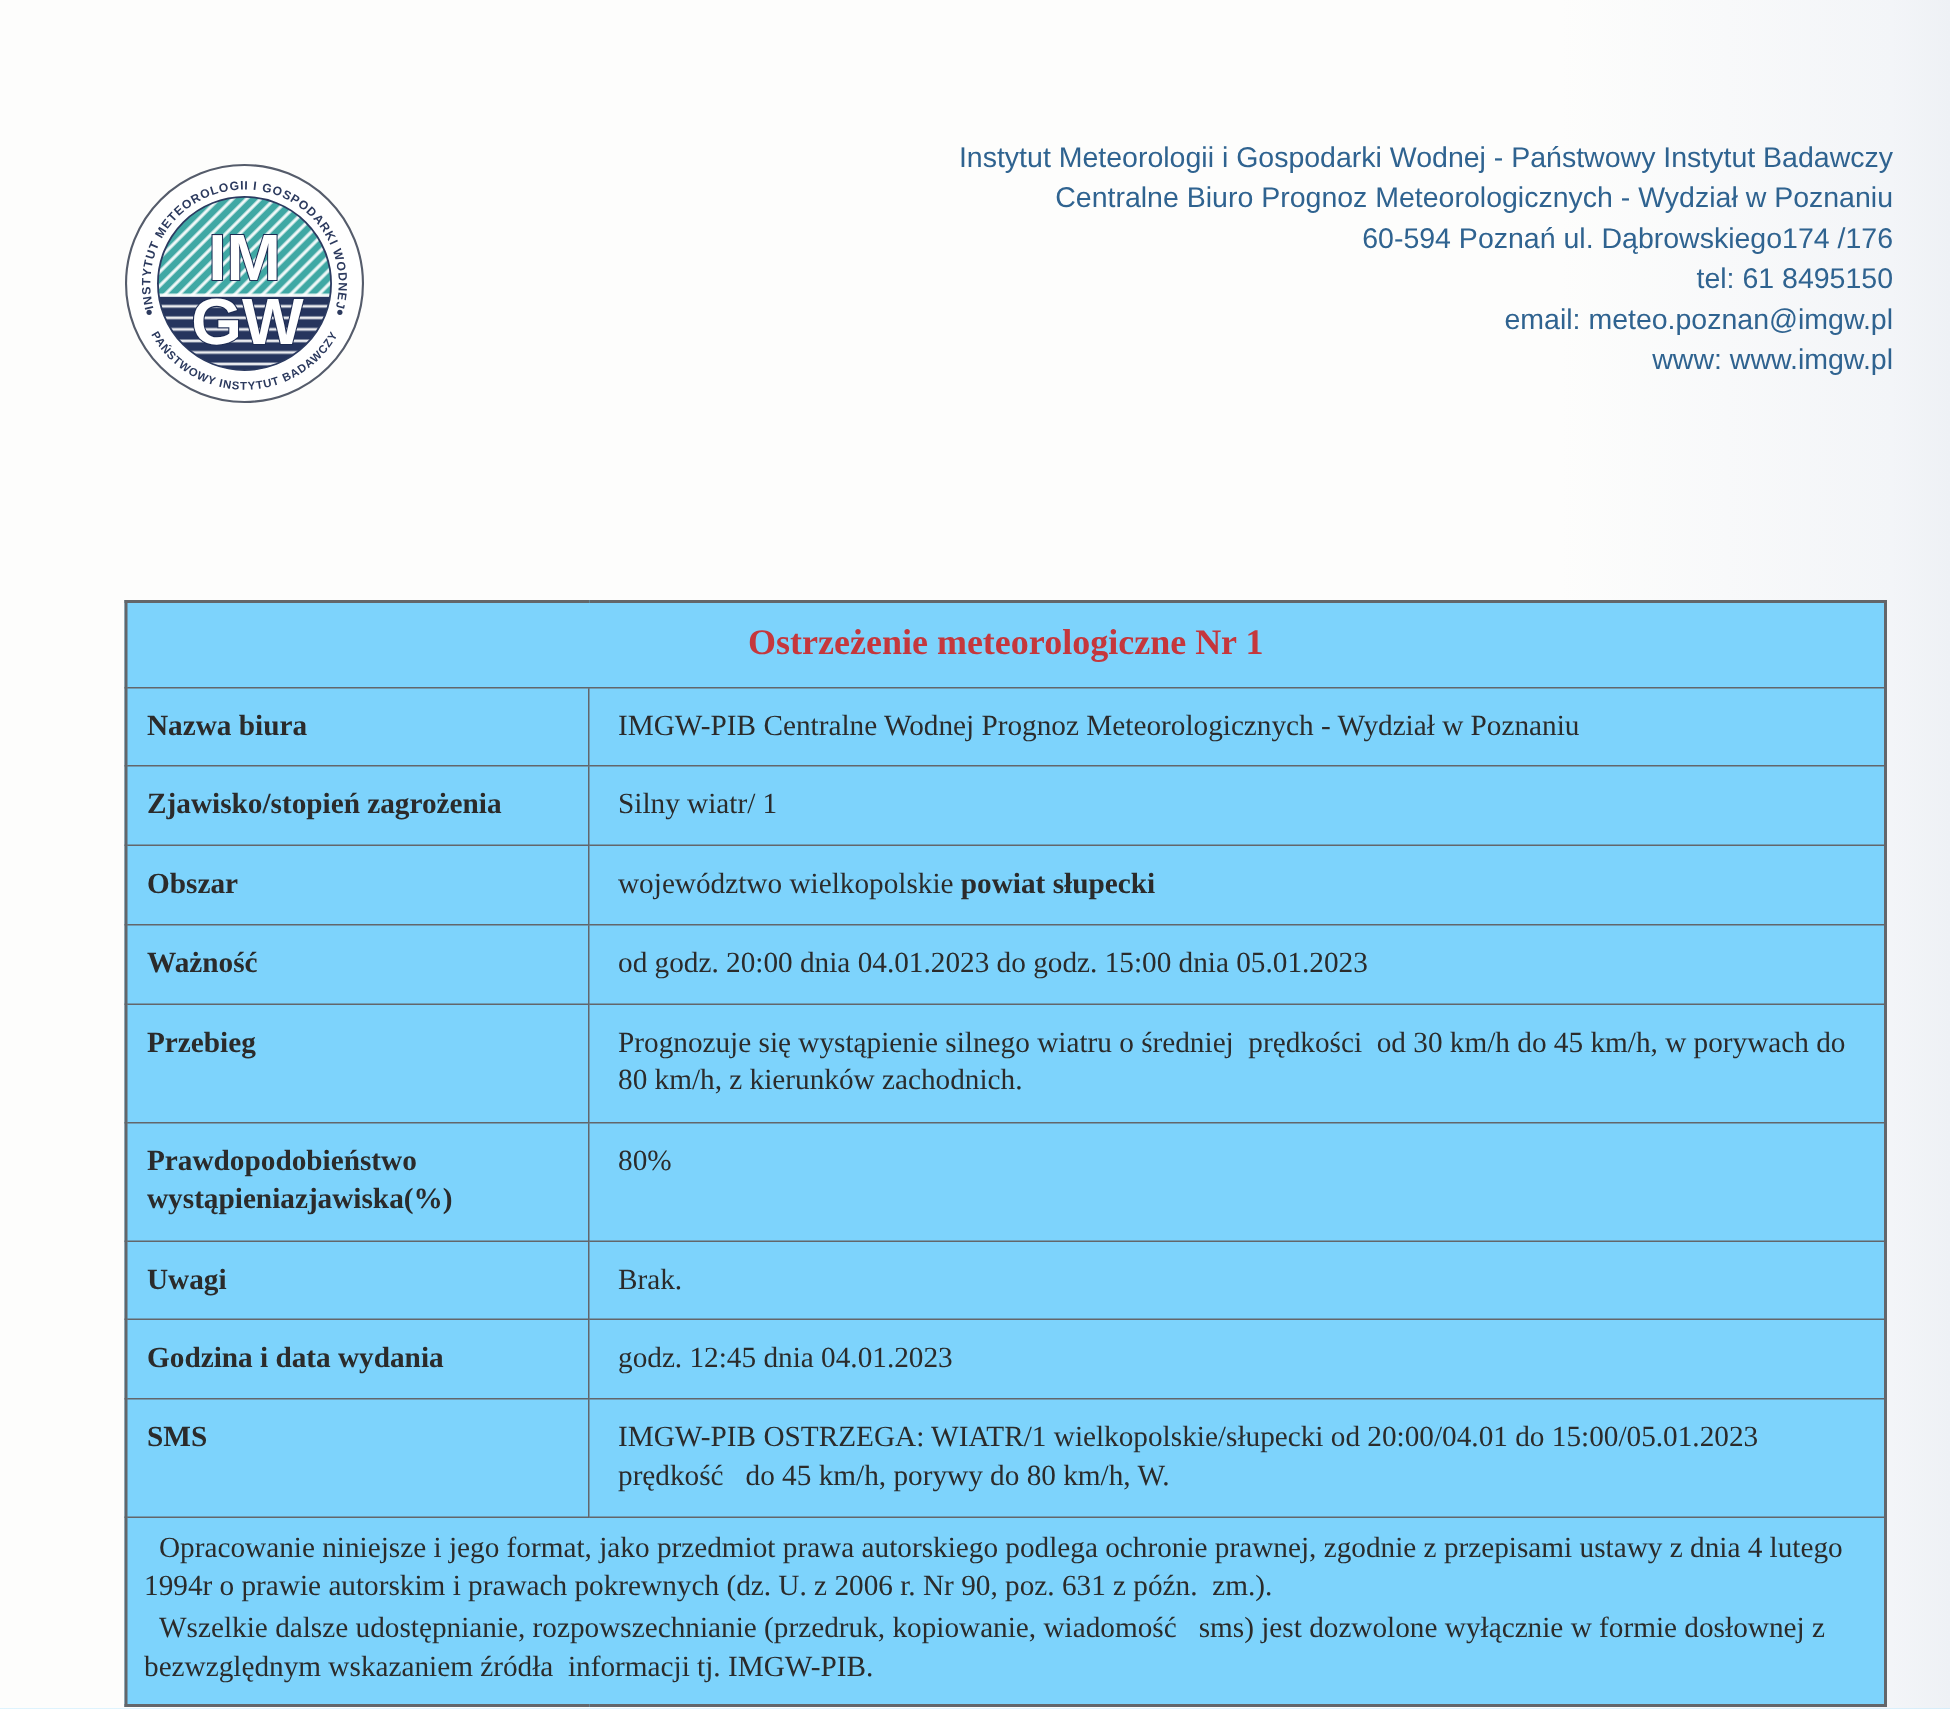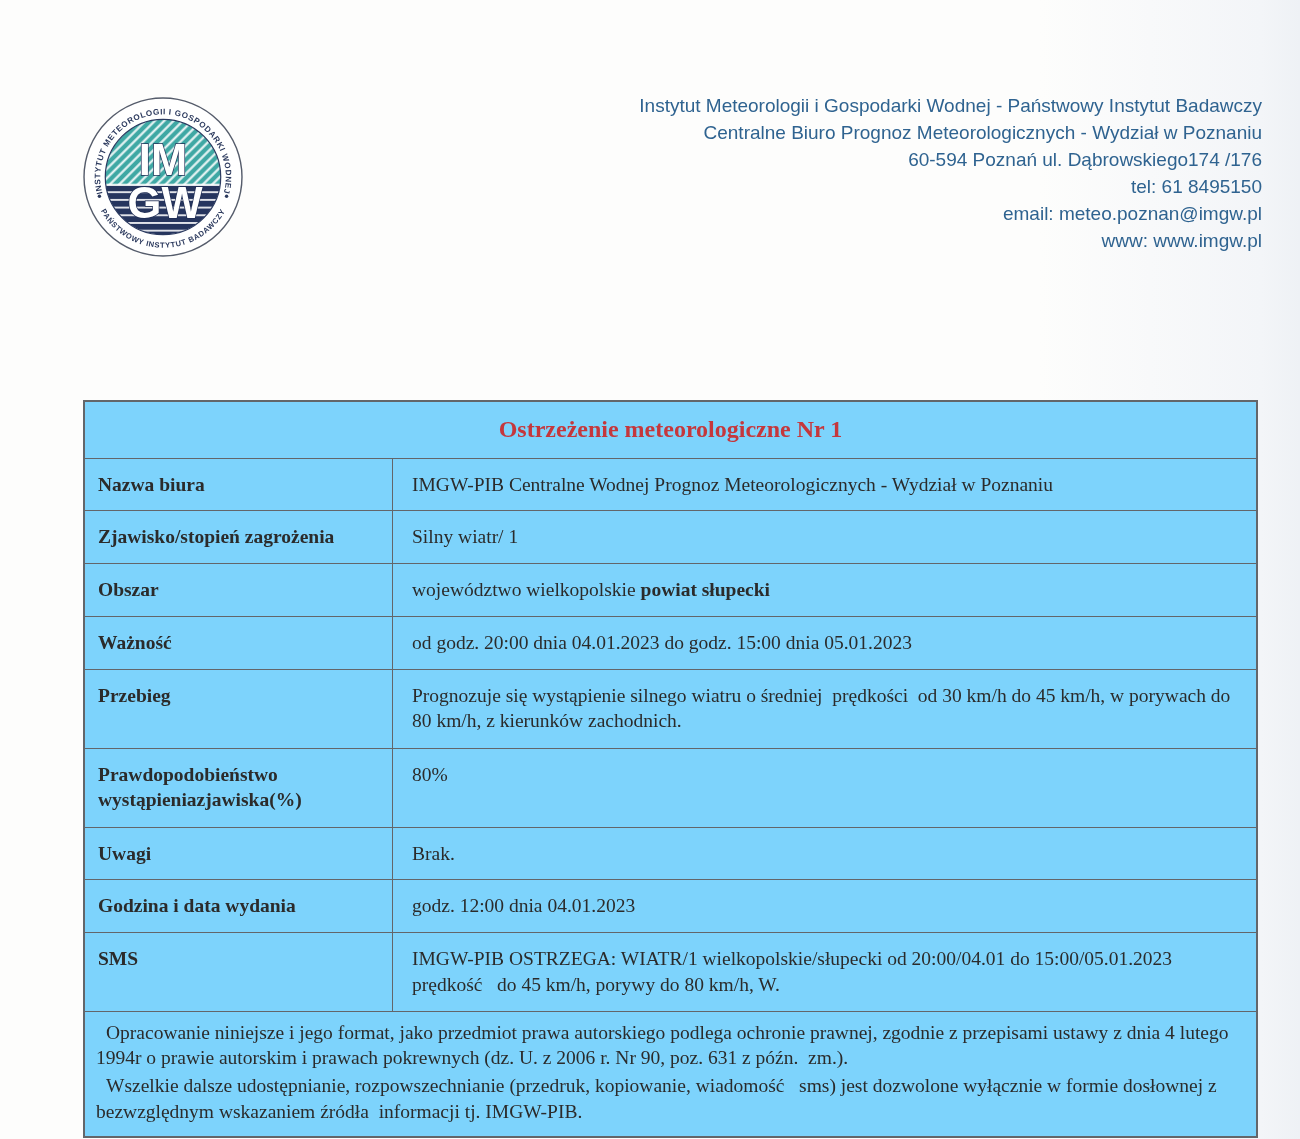--- a/index.html
+++ b/index.html
@@ -7,21 +7,21 @@
     width:1300px;height:1139px;
     background:linear-gradient(90deg,#fdfdfc 0%,#fdfdfc 80%,#f3f5f8 97%,#eef1f5 100%);
     font-family:"Liberation Serif","DejaVu Serif",serif;
     color:#2b2b2b;
     position:relative;
     overflow:hidden;
   }
   .page{position:absolute;inset:0;}
 
   
-  .logo-wrap{position:absolute;left:82px;top:96px;width:162px;height:162px;}
+  .logo-wrap{position:absolute;left:82px;top:108px;width:162px;height:162px;}
   .header-block{
     position:absolute;top:92px;right:38px;width:760px;
     text-align:right;
     font-family:"Liberation Sans","DejaVu Sans",sans-serif;
     font-size:19px;line-height:27px;
     color:var(--header-blue,#2f6390);
   }
   .header-block .hline.bold{font-weight:normal;}
 
   
@@ -143,21 +143,21 @@
         <tr class="r-prawdo">
           <td class="lbl">Prawdopodobieństwo wystąpieniazjawiska(%)</td>
           <td class="val"><span>80%</span></td>
         </tr>
         <tr class="r-std">
           <td class="lbl">Uwagi</td>
           <td class="val"><span>Brak.</span></td>
         </tr>
         <tr class="r-std">
           <td class="lbl">Godzina i data wydania</td>
-          <td class="val"><span>godz. 12:00 dnia 04.01.2023</span></td>
+          <td class="val"><span>godz. 12:45 dnia 04.01.2023</span></td>
         </tr>
         <tr class="r-sms">
           <td class="lbl">SMS</td>
           <td class="val"><span>IMGW-PIB OSTRZEGA: WIATR/1 wielkopolskie/słupecki od 20:00/04.01 do 15:00/05.01.2023 prędkość   do 45 km/h, porywy do 80 km/h, W.</span></td>
         </tr>
       </tbody>
     <tbody>
       <tr>
         <td class="footer-cell" colspan="2" id="footer-cell">
             <p>Opracowanie niniejsze i jego format, jako przedmiot prawa autorskiego podlega ochronie prawnej, zgodnie z przepisami ustawy z dnia 4 lutego 1994r o prawie autorskim i prawach pokrewnych (dz. U. z 2006 r. Nr 90, poz. 631 z późn.  zm.).</p>

